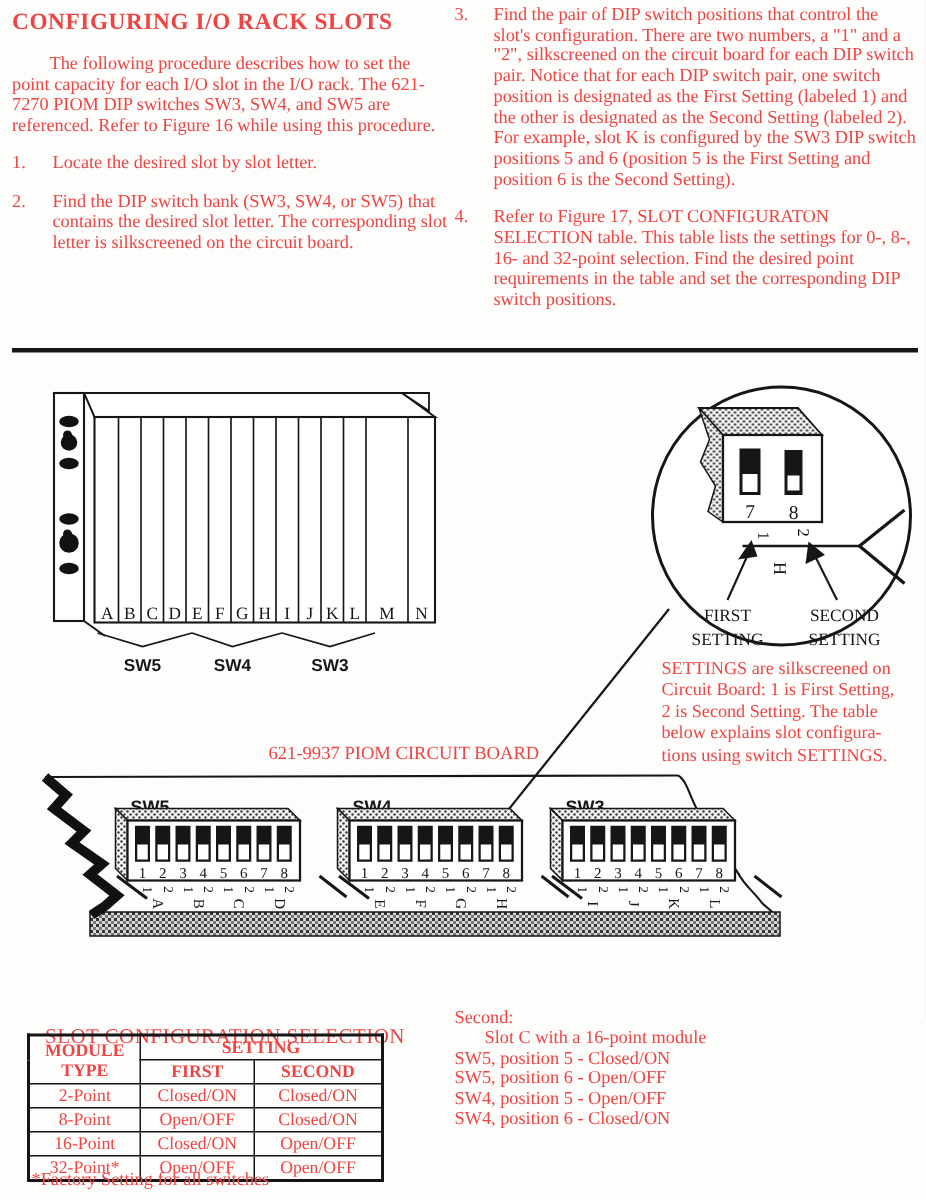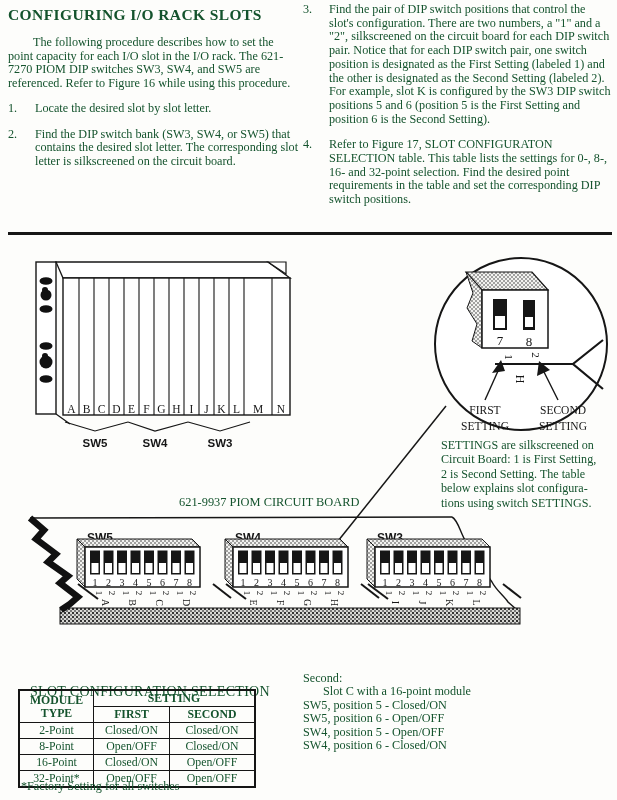--- a/index.html
+++ b/index.html
@@ -1,17 +1,17 @@
 <!DOCTYPE html>
 <html><head>
 <meta charset="utf-8">
 <style>
   html,body{margin:0;padding:0;background:#e8e8e8;}
   #page{position:relative;width:617px;height:800px;background:#fdfdfb;overflow:hidden;
-        font-family:"Liberation Serif",serif;color:#14532d;}
+        font-family:"Liberation Serif",serif;color:#ef4444;}
   .abs{position:absolute;}
   #doc-title{left:8px;top:6px;font-size:15.5px;font-weight:bold;letter-spacing:.4px;}
   .col{line-height:13.7px;font-size:12.2px;}
   #col-left{left:8px;top:36px;width:291px;}
   #col-right{left:303px;top:3px;width:309px;}
   .intro{text-indent:25px;margin:0 0 11px 0;}
   .step{display:flex;margin-bottom:12px;}
   .step .num{flex:0 0 27px;}
   #col-right .step .num{flex:0 0 26px;}
   .step .txt{flex:1;}

